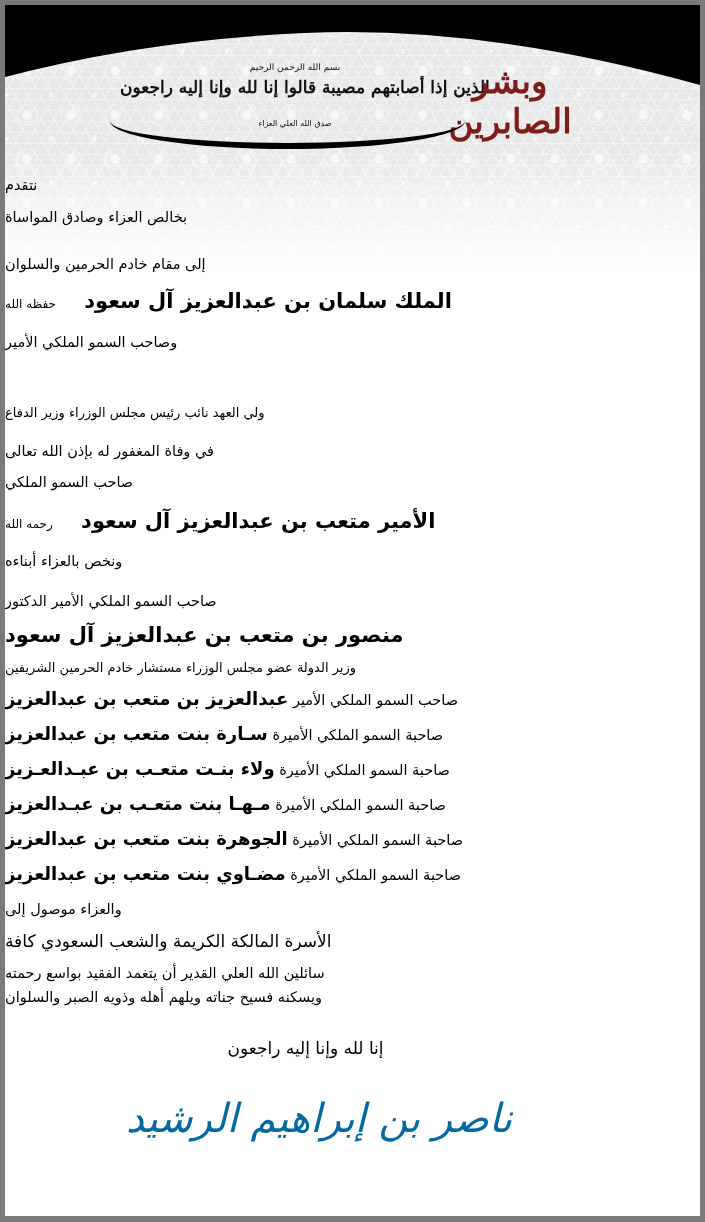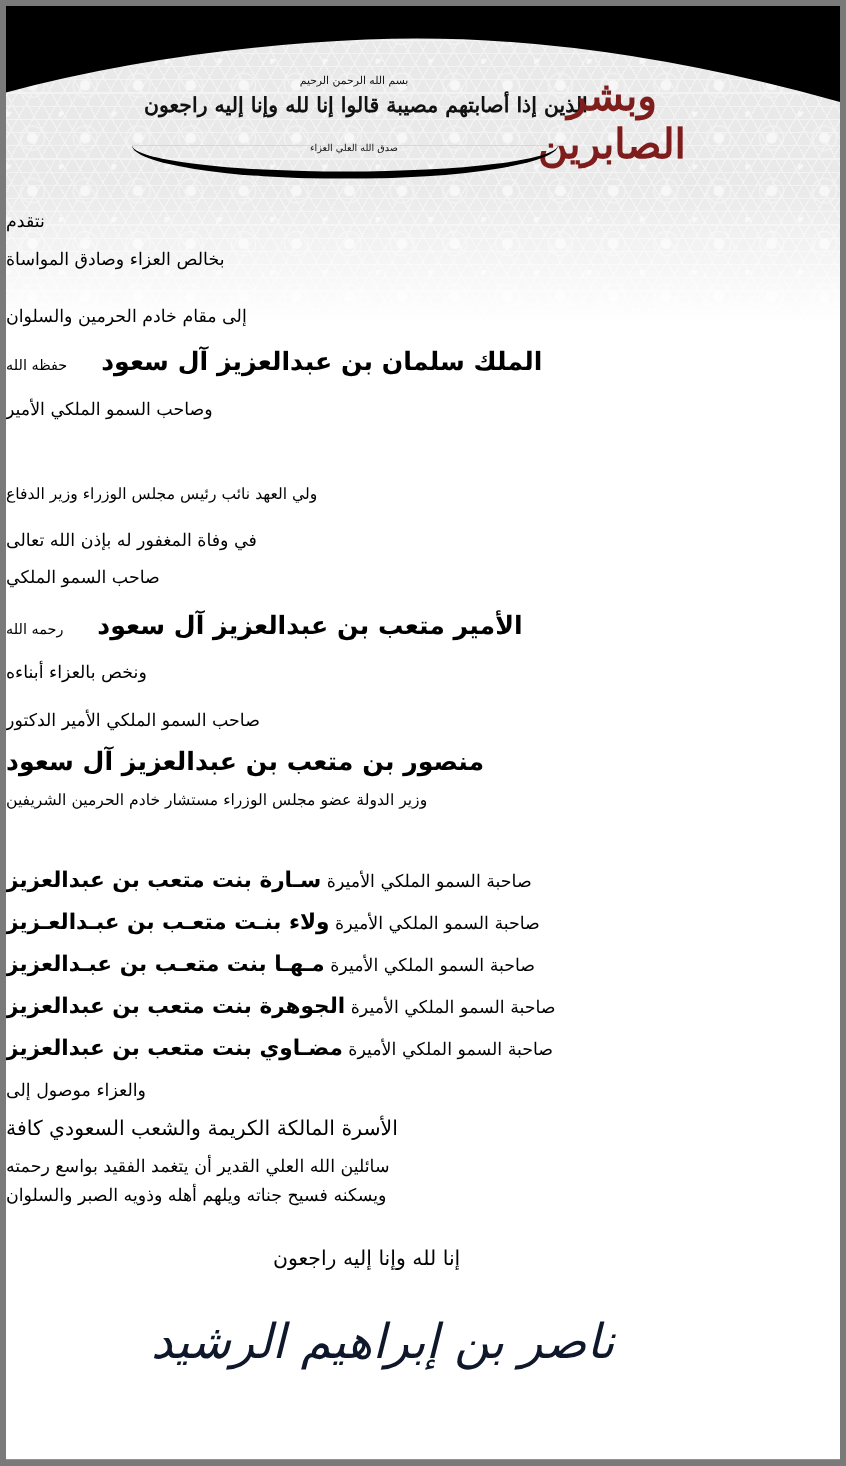--- a/index.html
+++ b/index.html
@@ -62,21 +62,21 @@
   .med { font-size: 17px; font-weight: normal; }
   .suffix { font-size: 12px; font-weight: normal; margin-right: 21px; }
   .lst { font-size: 14.5px; }
   .lst b { font-size: 18px; }
   .inna {
     position: absolute; left: 0; width: 601px; text-align: center;
     font-family: "DejaVu Serif", serif; font-size: 17px; color: #000; direction: rtl;
   }
   .sig {
     position: absolute; left: 0; width: 628px; text-align: center;
-    font-family: "DejaVu Serif", serif; font-size: 40px; color: #0f172a; direction: rtl;
+    font-family: "DejaVu Serif", serif; font-size: 40px; color: #0369a1; direction: rtl;
     font-style: italic; letter-spacing: 1px;
   }
 </style>
 </head>
 <body>
 
 <div class="page">
   <div class="pattern"></div>
 
   <svg class="arc-fill" width="695" height="100" viewBox="0 0 695 100" preserveAspectRatio="none">
@@ -104,20 +104,23 @@
   <div class="line reg" style="top:469px">صاحب السمو الملكي</div>
   <div class="line big" style="top:504px">
     <span>الأمير متعب بن عبدالعزيز آل سعود</span>
     <span class="suffix">رحمه الله</span>
   </div>
   <div class="line reg" style="top:548px">ونخص بالعزاء أبناءه</div>
   <div class="line reg" style="top:588px">صاحب السمو الملكي الأمير الدكتور</div>
   <div class="line big" style="top:618px">منصور بن متعب بن عبدالعزيز آل سعود</div>
   <div class="line reg" style="top:655px; font-size:13px">وزير الدولة عضو مجلس الوزراء مستشار خادم الحرمين الشريفين</div>
 
+  <div class="line lst" style="top:683px">
+    <span>صاحب السمو الملكي الأمير</span> <b>عبدالعزيز بن متعب بن عبدالعزيز</b>
+  </div>
   <div class="line lst" style="top:718px">
     <span>صاحبة السمو الملكي الأميرة</span> <b>سـارة بنت متعب بن عبدالعزيز</b>
   </div>
   <div class="line lst" style="top:753px">
     <span>صاحبة السمو الملكي الأميرة</span> <b>ولاء بنـت متعـب بن عبـدالعـزيز</b>
   </div>
   <div class="line lst" style="top:788px">
     <span>صاحبة السمو الملكي الأميرة</span> <b>مـهـا بنت متعـب بن عبـدالعزيز</b>
   </div>
   <div class="line lst" style="top:823px">

